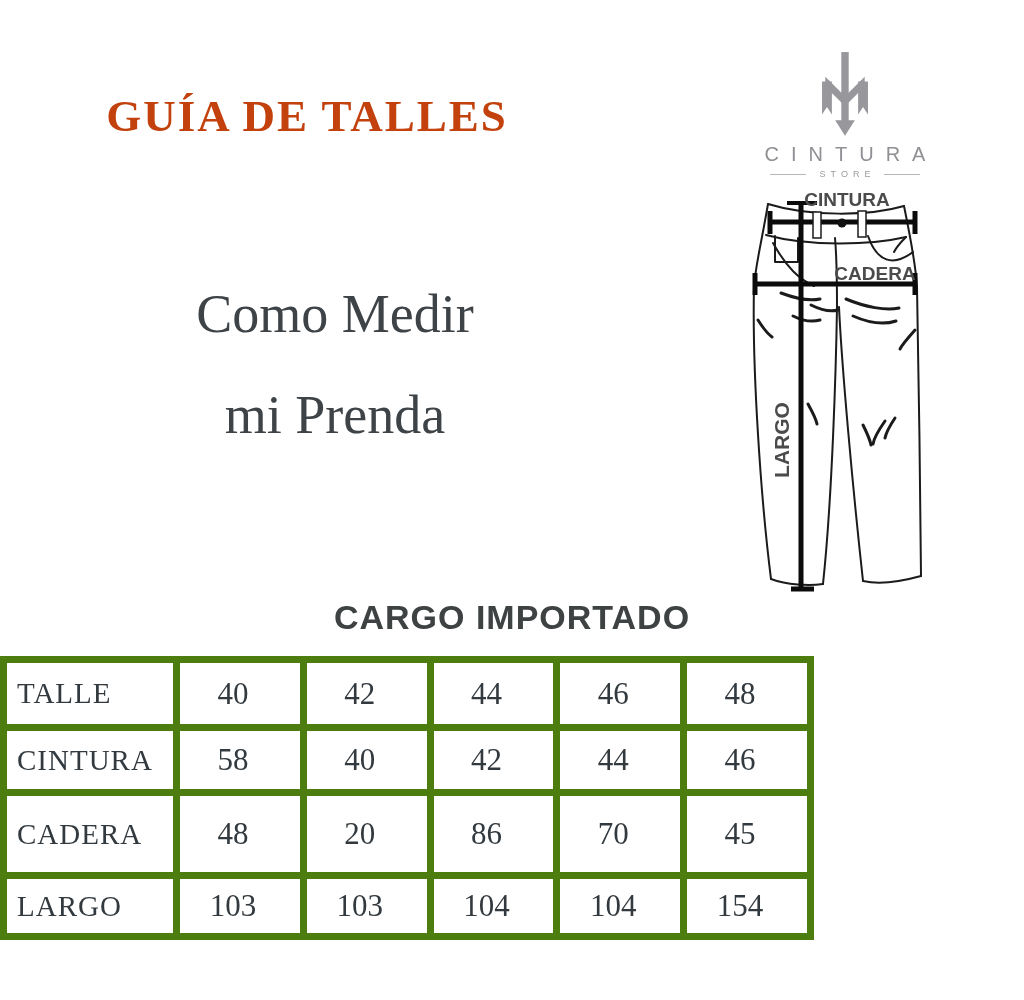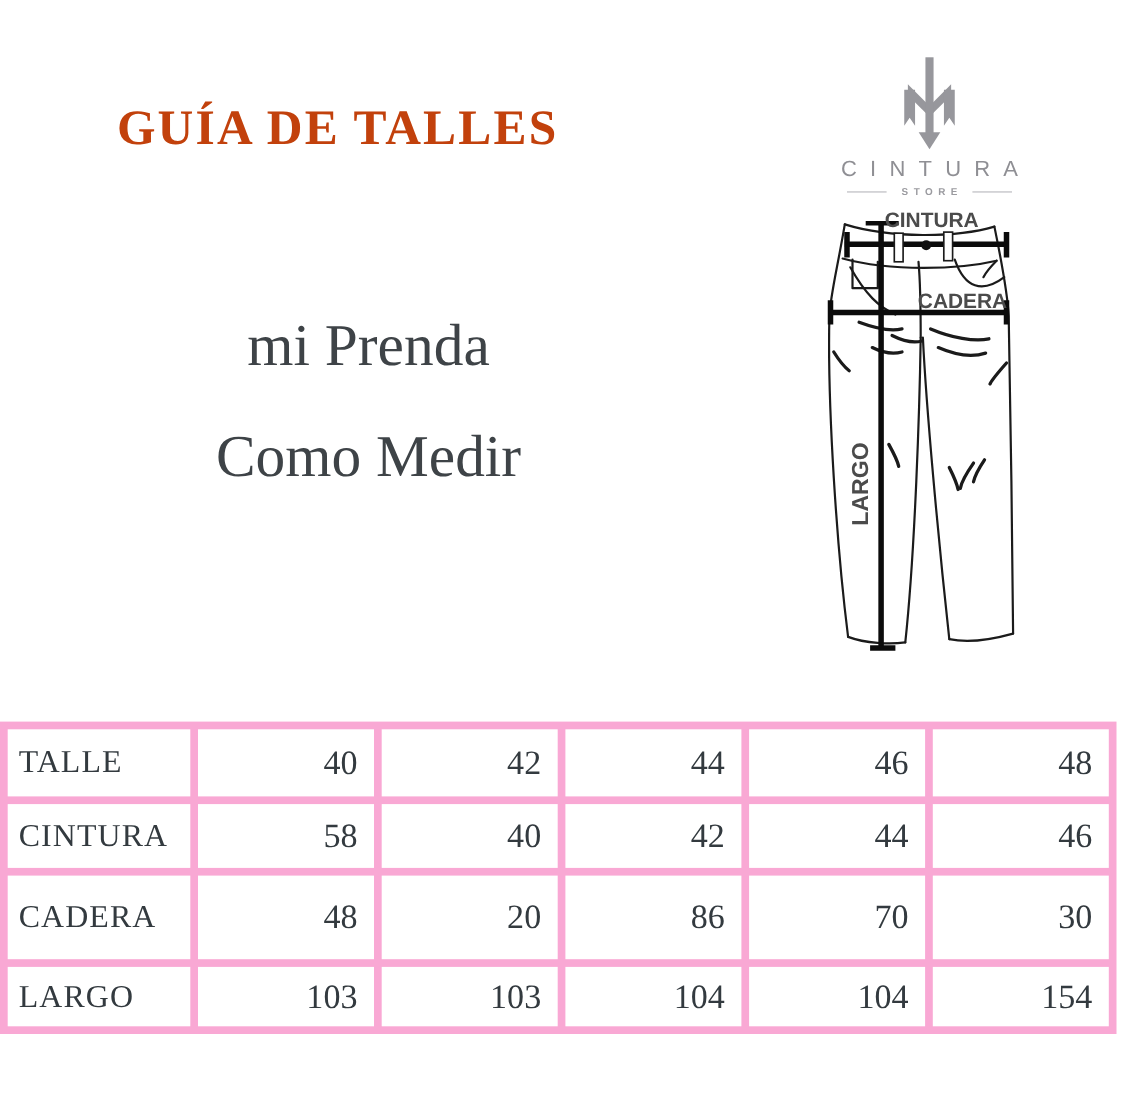--- a/index.html
+++ b/index.html
@@ -33,67 +33,67 @@
   }
   
   .brand-logo{position:absolute;left:804px;top:48px;width:82px;height:100px;}
   .brand-name{
     position:absolute;left:745px;top:143px;width:200px;
     text-align:center;font-size:20px;letter-spacing:12px;text-indent:12px;
     color:#8f8f94;font-weight:normal;white-space:nowrap;
   }
   .brand-sub{
     position:absolute;left:745px;top:169px;width:200px;
-    display:flex;align-items:center;justify-content:center;gap:9px;font-weight:bold;
+    display:flex;align-items:center;justify-content:center;gap:9px;
   }
   .brand-sub .rule{width:36px;height:1px;background:#b6b6bb;}
   .brand-sub .store{
     font-size:9px;letter-spacing:5px;text-indent:5px;color:#9b9ba0;white-space:nowrap;
   }
   
   .pants{position:absolute;left:735px;top:190px;width:300px;height:420px;}
   
   .section-title{
     position:absolute;left:0;top:598px;width:1024px;
     text-align:center;
     font-size:34px;font-weight:bold;letter-spacing:1px;
     color:#3e4243;
   }
   
   .size-table{
     position:absolute;left:0;top:656px;
-    width:1015px;
+    width:814px;
     border-collapse:separate;border-spacing:7px;
-    background:#f9a8d4;
+    background:#4d7c0f;
     table-layout:fixed;
   }
   .size-table td{
     background:#ffffff;
     font-family:"Liberation Serif",serif;
     color:#333a3f;
     vertical-align:middle;
     overflow:hidden;
   }
   .size-table td.row-label{
     font-size:29px;letter-spacing:1px;padding-left:10px;text-align:left;
   }
   .size-table td.cell-value{
-    font-size:31px;text-align:right;padding-right:15px;
+    font-size:31px;text-align:center;padding-right:15px;
   }
 </style>
 </head>
 <body>
 
 <div class="page">
 
   <div class="main-title">GUÍA DE TALLES</div>
 
   <div class="subtitle">
+    <div class="sub-line">Como Medir</div>
     <div class="sub-line">mi Prenda</div>
-    <div class="sub-line">Como Medir</div>
   </div>
 
   <svg class="brand-logo" viewBox="0 0 100 120" xmlns="http://www.w3.org/2000/svg">
     <g fill="#97979c" stroke="none">
 
       <path d="M26,34 L34,42 L52,60 L52,72 L26,46 Z"></path>
       <path d="M74,34 L66,42 L48,60 L48,72 L74,46 Z"></path>
 
       <path d="M22,40 L34,40 L34,80 L28,71 L22,80 Z"></path>
       <path d="M66,40 L78,40 L78,80 L72,71 L66,80 Z"></path>
@@ -159,20 +159,21 @@
       <circle cx="107" cy="33" r="4.5" fill="#111111"></circle>
     </g>
 
     <g font-family="Liberation Sans, sans-serif" font-weight="bold" font-size="19" fill="#4b4b4b">
       <text x="112" y="16" text-anchor="middle">CINTURA</text>
       <text x="140" y="90" text-anchor="middle">CADERA</text>
       <text x="54" y="250" text-anchor="middle" transform="rotate(-90 54 250)" font-size="21">LARGO</text>
     </g>
   </svg>
 
+  <div class="section-title">CARGO IMPORTADO</div>
 
   <table class="size-table">
     <colgroup>
       <col style="width:166px">
         <col>
         <col>
         <col>
         <col>
         <col>
     </colgroup>
@@ -192,21 +193,21 @@
         <td class="cell-value">42</td>
         <td class="cell-value">44</td>
         <td class="cell-value">46</td>
       </tr>
       <tr style="height:76px">
         <td class="row-label">CADERA</td>
         <td class="cell-value">48</td>
         <td class="cell-value">20</td>
         <td class="cell-value">86</td>
         <td class="cell-value">70</td>
-        <td class="cell-value">30</td>
+        <td class="cell-value">45</td>
       </tr>
       <tr style="height:54px">
         <td class="row-label">LARGO</td>
         <td class="cell-value">103</td>
         <td class="cell-value">103</td>
         <td class="cell-value">104</td>
         <td class="cell-value">104</td>
         <td class="cell-value">154</td>
       </tr>
     </tbody>

